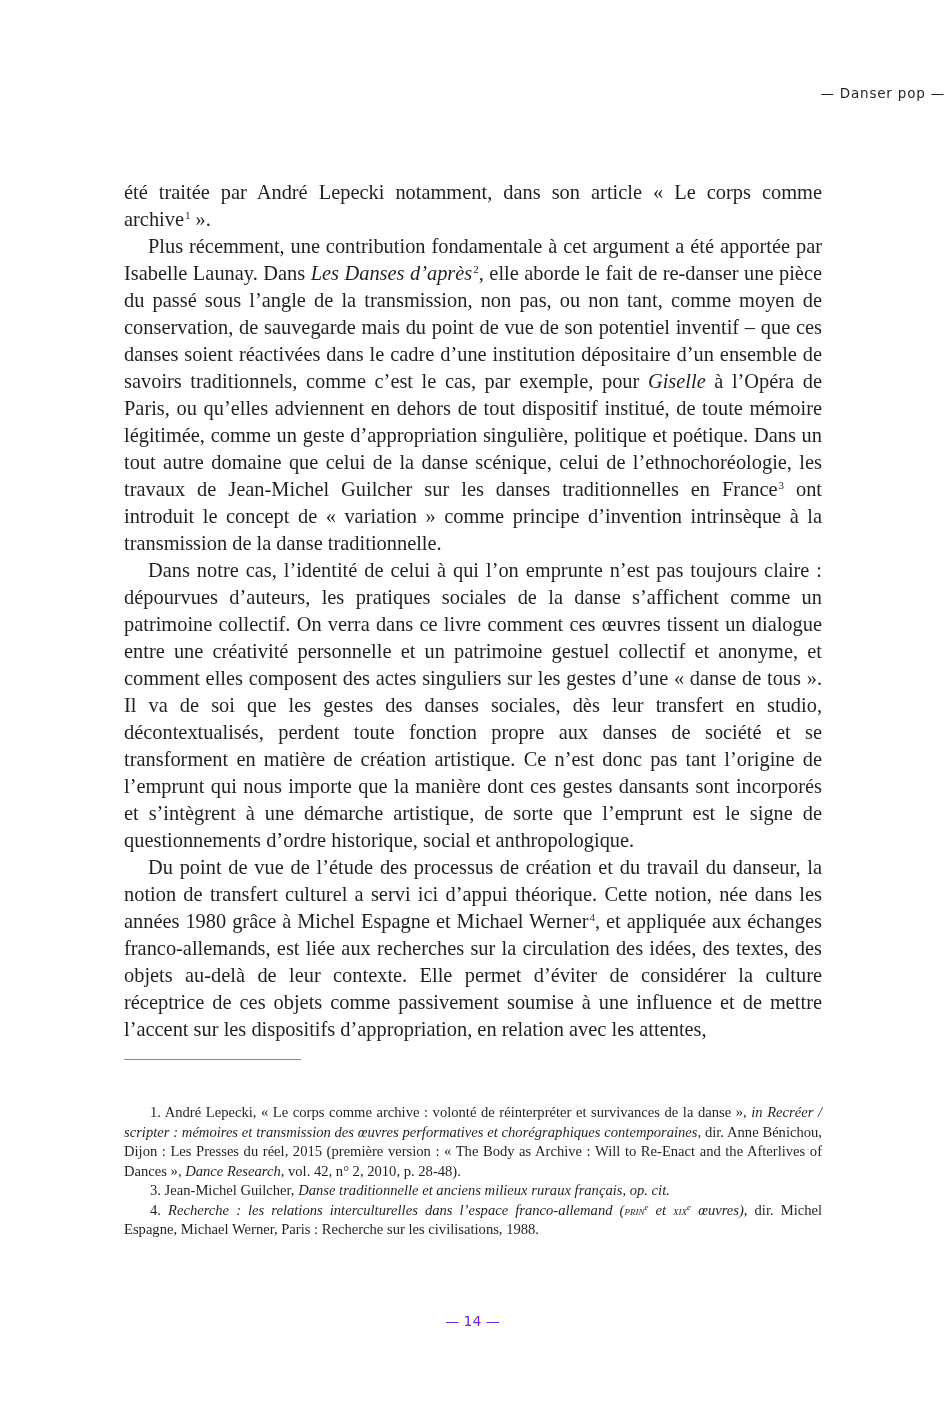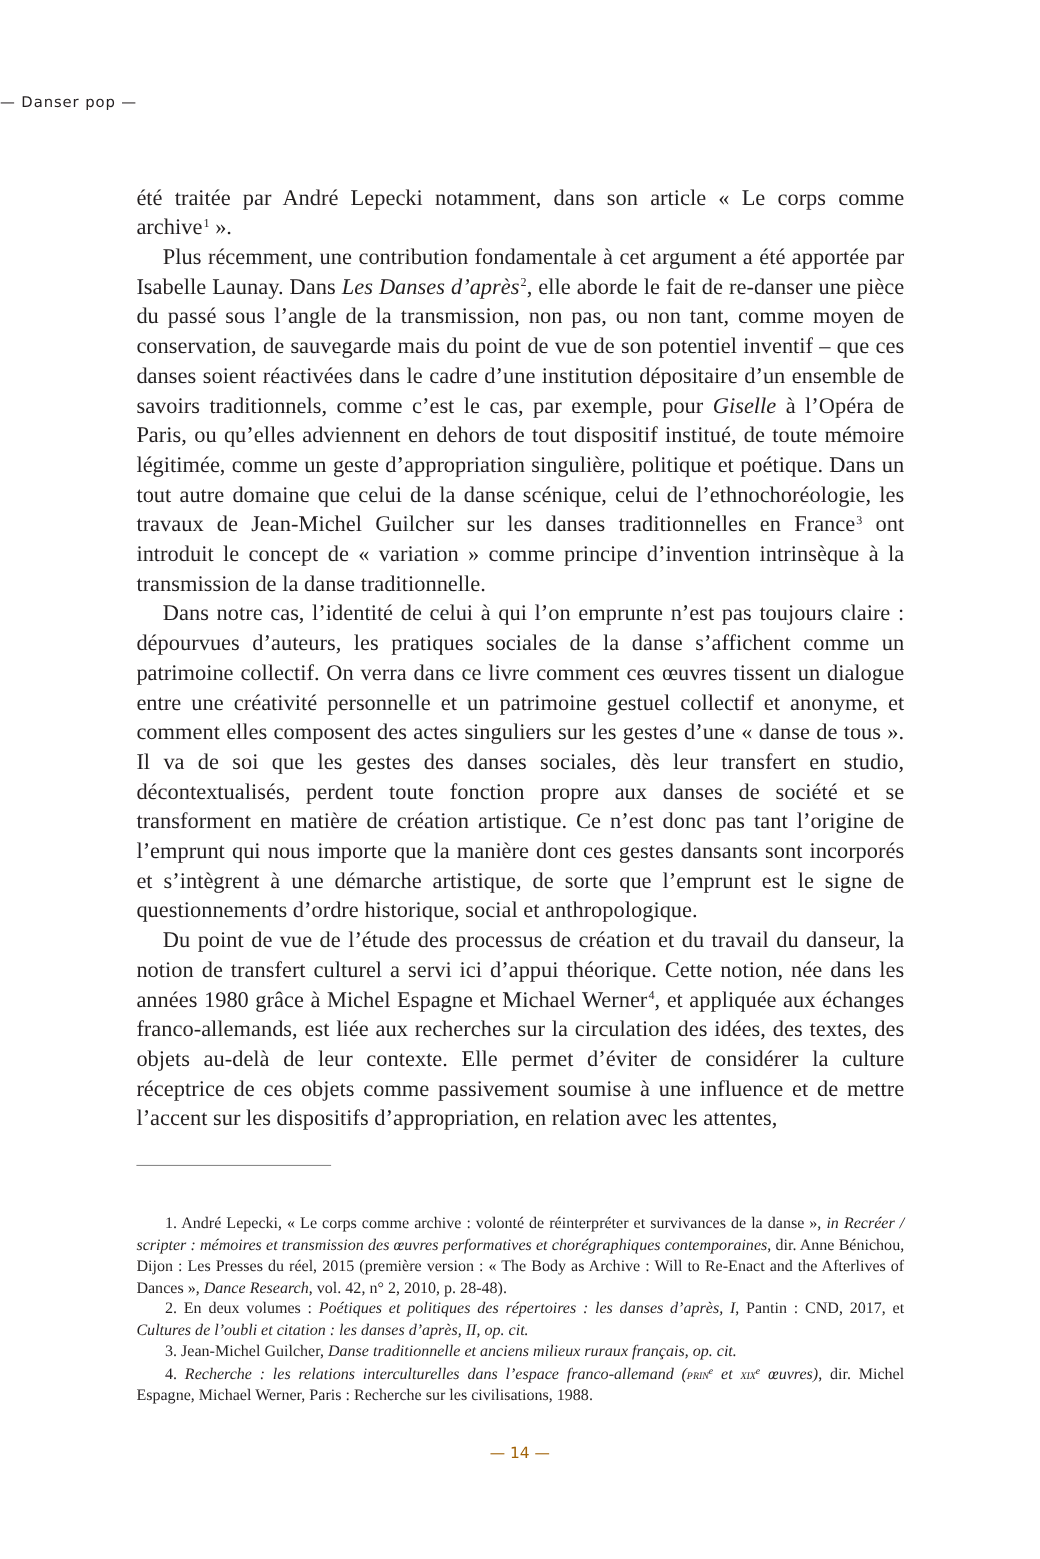--- a/index.html
+++ b/index.html
@@ -12,29 +12,29 @@
       height: 1417px;
       position: relative;
       overflow: hidden;
       color: #231f20;
     }
     .running-head {
       position: absolute;
       top: 85px;
       left: 0;
       width: 945px;
-      text-align: left;
+      text-align: right;
       font-family: "DejaVu Sans", sans-serif;
       font-size: 13.5px;
       letter-spacing: 0.8px;
       color: #231f20;
     }
     .body-text {
       position: absolute;
-      top: 167px;
+      top: 179px;
       left: 124px;
       width: 698px;
       font-family: "Liberation Serif", serif;
       font-size: 20.4px;
       line-height: 27px;
       text-align: justify;
       hyphens: manual;
     }
     .body-text p {
       margin: 0;
@@ -82,37 +82,36 @@
       line-height: 0;
     }
     .page-number {
       position: absolute;
       top: 1313px;
       left: 0;
       width: 945px;
       text-align: center;
       font-family: "DejaVu Sans", sans-serif;
       font-size: 14px;
-      color: #a16207;
+      color: #6d28d9;
     }
   </style>
 </head>
 <body>
 
 <div class="running-head">— Danser pop —</div>
 
 <div class="body-text">
   <p class="first">été traitée par André Lepecki notamment, dans son article « Le corps comme archive<sup>1</sup> ».</p>
   <p>Plus récemment, une contribution fondamentale à cet argument a été appor­tée par Isabelle Launay. Dans <em>Les Danses d’après</em><sup>2</sup>, elle aborde le fait de re-danser une pièce du passé sous l’angle de la transmission, non pas, ou non tant, comme moyen de conservation, de sauvegarde mais du point de vue de son potentiel inventif – que ces danses soient réactivées dans le cadre d’une institution dépo­sitaire d’un ensemble de savoirs traditionnels, comme c’est le cas, par exemple, pour <em>Giselle</em> à l’Opéra de Paris, ou qu’elles adviennent en dehors de tout dispositif institué, de toute mémoire légitimée, comme un geste d’appropriation singulière, politique et poétique. Dans un tout autre domaine que celui de la danse scénique, celui de l’ethnochoréologie, les travaux de Jean-Michel Guilcher sur les danses traditionnelles en France<sup>3</sup> ont introduit le concept de « variation » comme prin­cipe d’invention intrinsèque à la transmission de la danse traditionnelle.</p>
   <p>Dans notre cas, l’identité de celui à qui l’on emprunte n’est pas toujours claire : dépourvues d’auteurs, les pratiques sociales de la danse s’affichent comme un patrimoine collectif. On verra dans ce livre comment ces œuvres tissent un dialogue entre une créativité personnelle et un patrimoine gestuel collectif et anonyme, et comment elles composent des actes singuliers sur les gestes d’une « danse de tous ». Il va de soi que les gestes des danses sociales, dès leur transfert en studio, décontextualisés, perdent toute fonction propre aux danses de société et se transforment en matière de création artistique. Ce n’est donc pas tant l’ori­gine de l’emprunt qui nous importe que la manière dont ces gestes dansants sont incorporés et s’intègrent à une démarche artistique, de sorte que l’emprunt est le signe de questionnements d’ordre historique, social et anthropologique.</p>
   <p>Du point de vue de l’étude des processus de création et du travail du danseur, la notion de transfert culturel a servi ici d’appui théorique. Cette notion, née dans les années 1980 grâce à Michel Espagne et Michael Werner<sup>4</sup>, et appliquée aux échanges franco-allemands, est liée aux recherches sur la circulation des idées, des textes, des objets au-delà de leur contexte. Elle permet d’éviter de considérer la culture réceptrice de ces objets comme passivement soumise à une influence et de mettre l’accent sur les dispositifs d’appropriation, en relation avec les attentes,</p>
 </div>
 
 <div class="footnote-rule"></div>
 
 <div class="footnotes">
   <p><span>1.</span><span> André Lepecki, « Le corps comme archive : volonté de réinterpréter et survivances de la danse », <em>in Recréer / scripter : mémoires et transmission des œuvres performatives et chorégraphiques contemporaines</em>, dir. Anne Bénichou, Dijon : Les Presses du réel, 2015 (première version : « The Body as Archive : Will to Re-Enact and the Afterlives of Dances », <em>Dance Research</em>, vol. 42, n° 2, 2010, p. 28-48).</span></p>
-  <p><span>2.</span><span> En deux volumes : <em>Poétiques et politiques des répertoires : les danses d’après, I</em>, Pantin : CND, 2017, et <em>Cultures de l’oubli et citation : les danses d’après, II, op. cit.</em></span></p>
   <p><span>3.</span><span> Jean-Michel Guilcher, <em>Danse traditionnelle et anciens milieux ruraux français</em>, <em>op. cit.</em></span></p>
   <p><span>4.</span><span> <em>Recherche : les relations interculturelles dans l’espace franco-allemand (</em><em class="sc">prin</em><em class="fn-sup">e</em><em> et </em><em class="sc">xix</em><em class="fn-sup">e</em><em> œuvres)</em>, dir. Michel Espagne, Michael Werner, Paris : Recherche sur les civilisations, 1988.</span></p>
 </div>
 
 <div class="page-number">— 14 —</div>
 
 </body></html>

